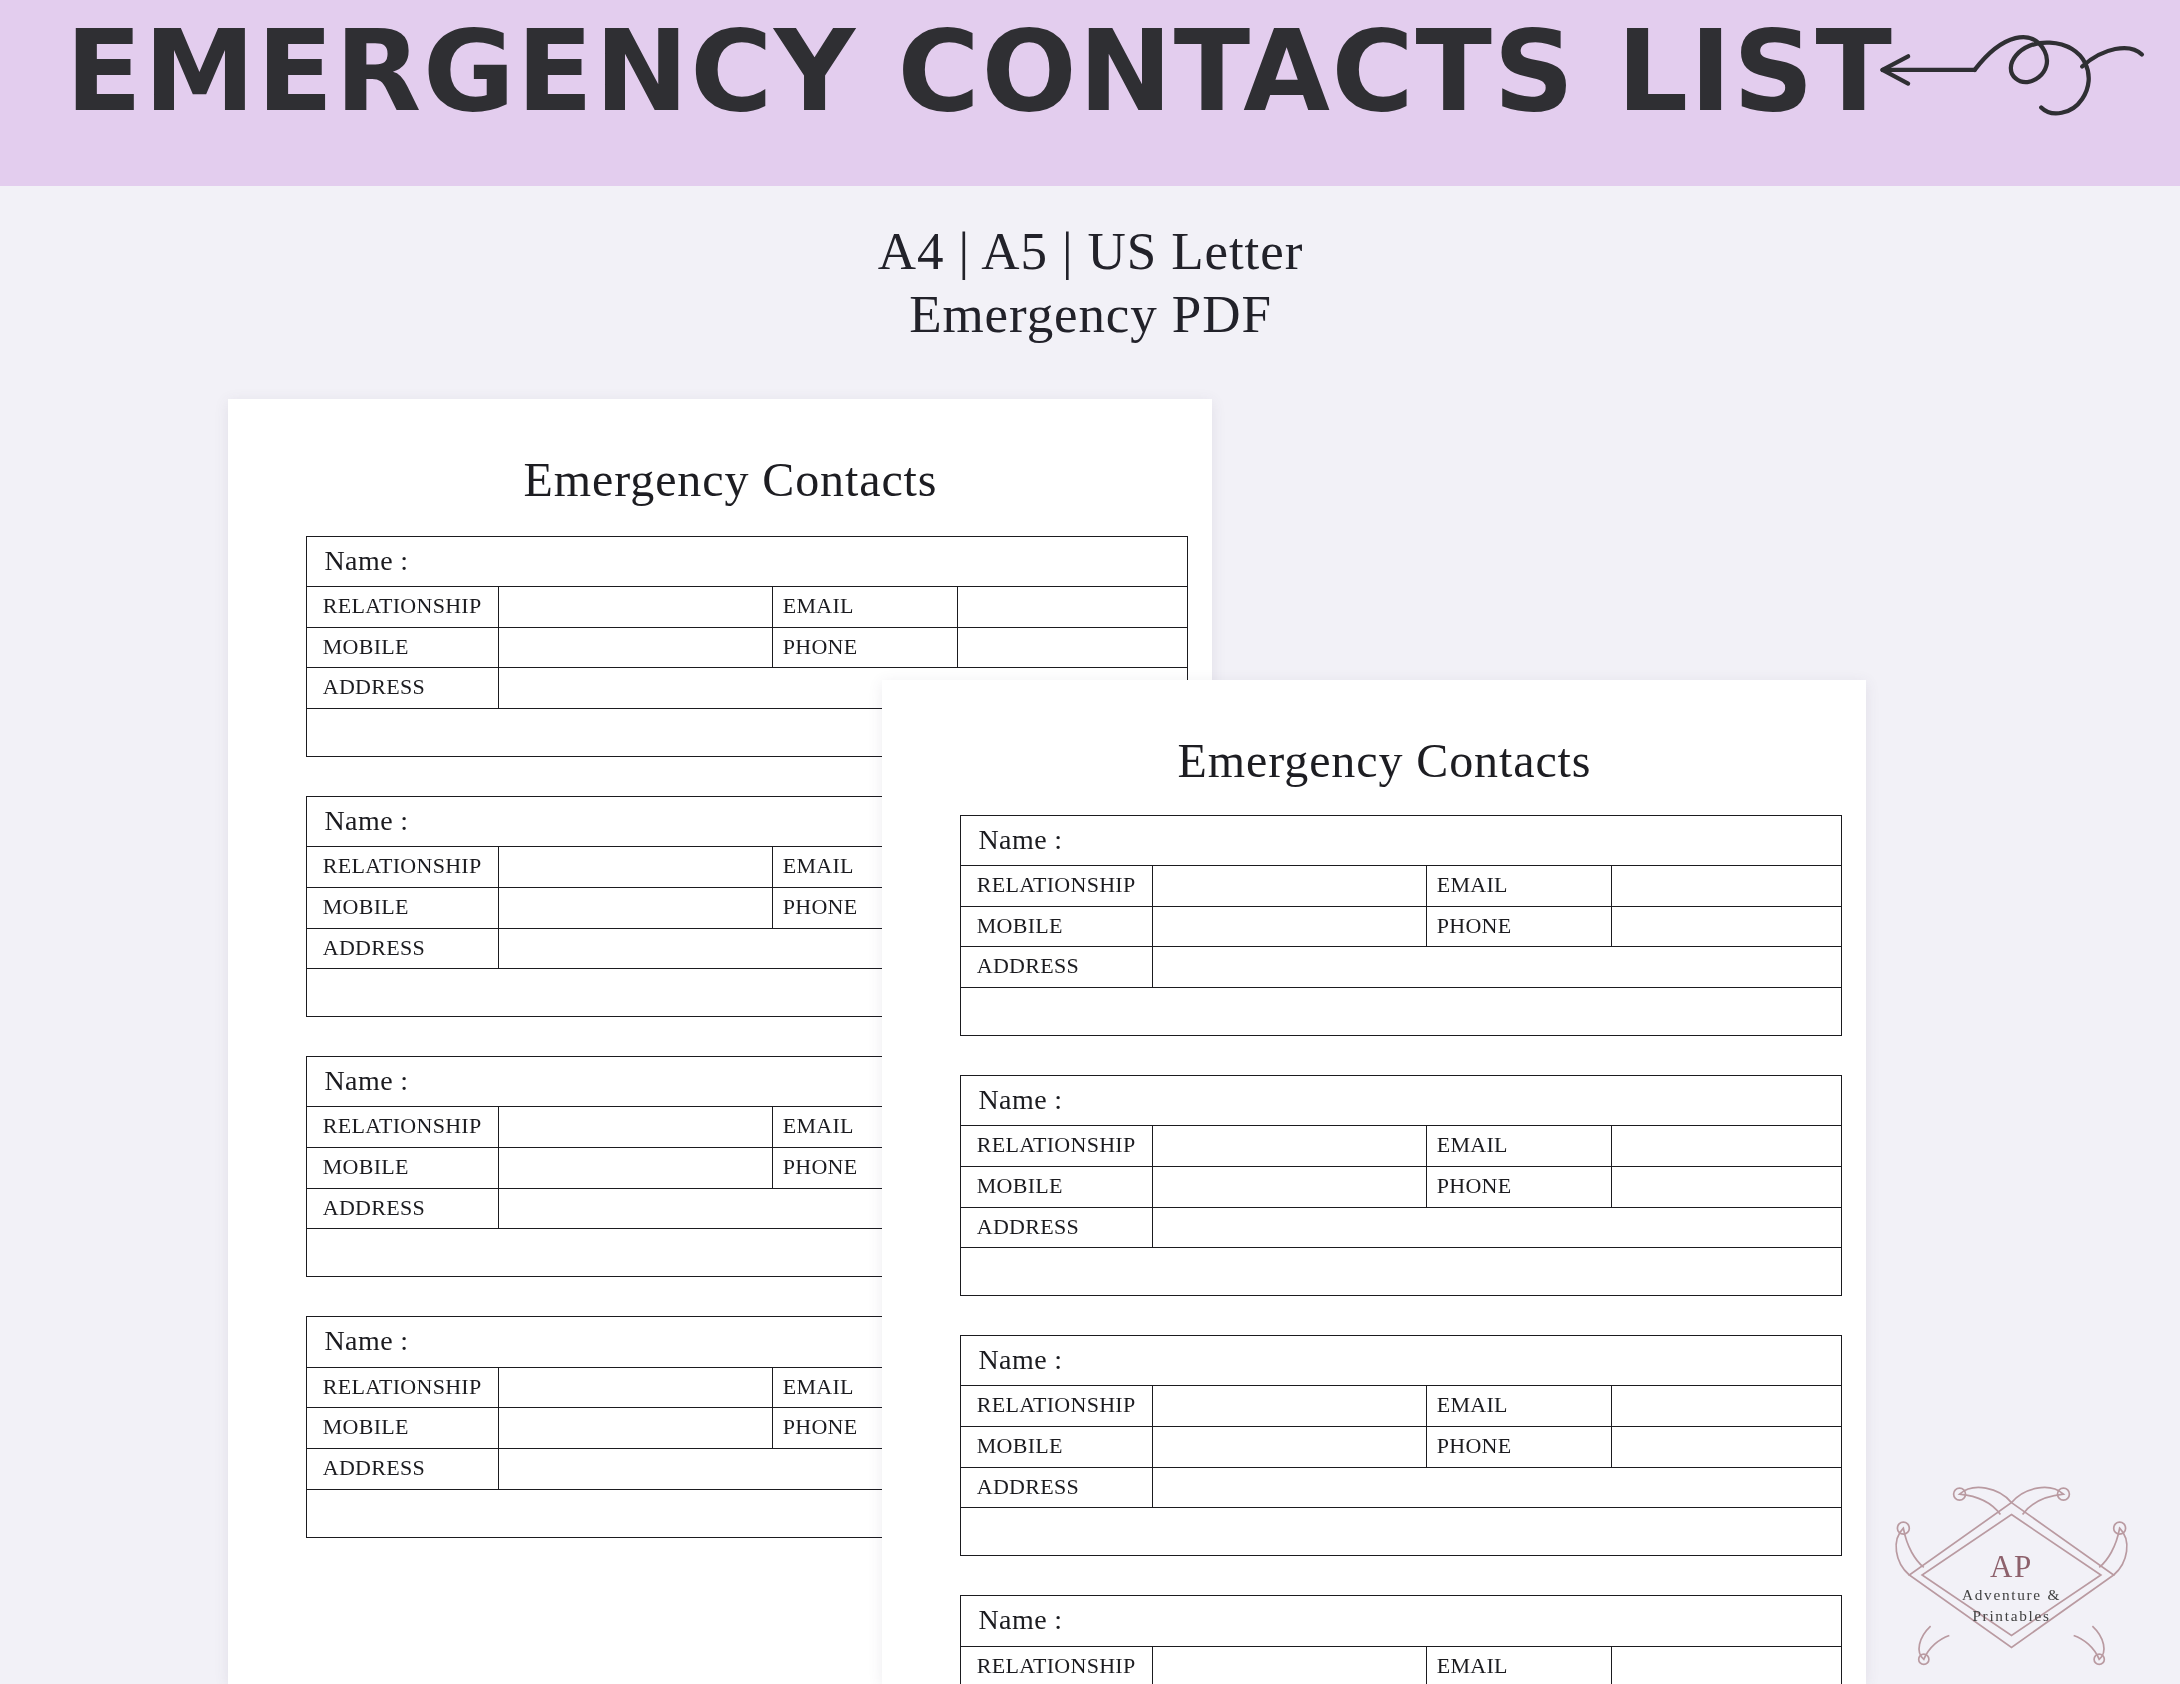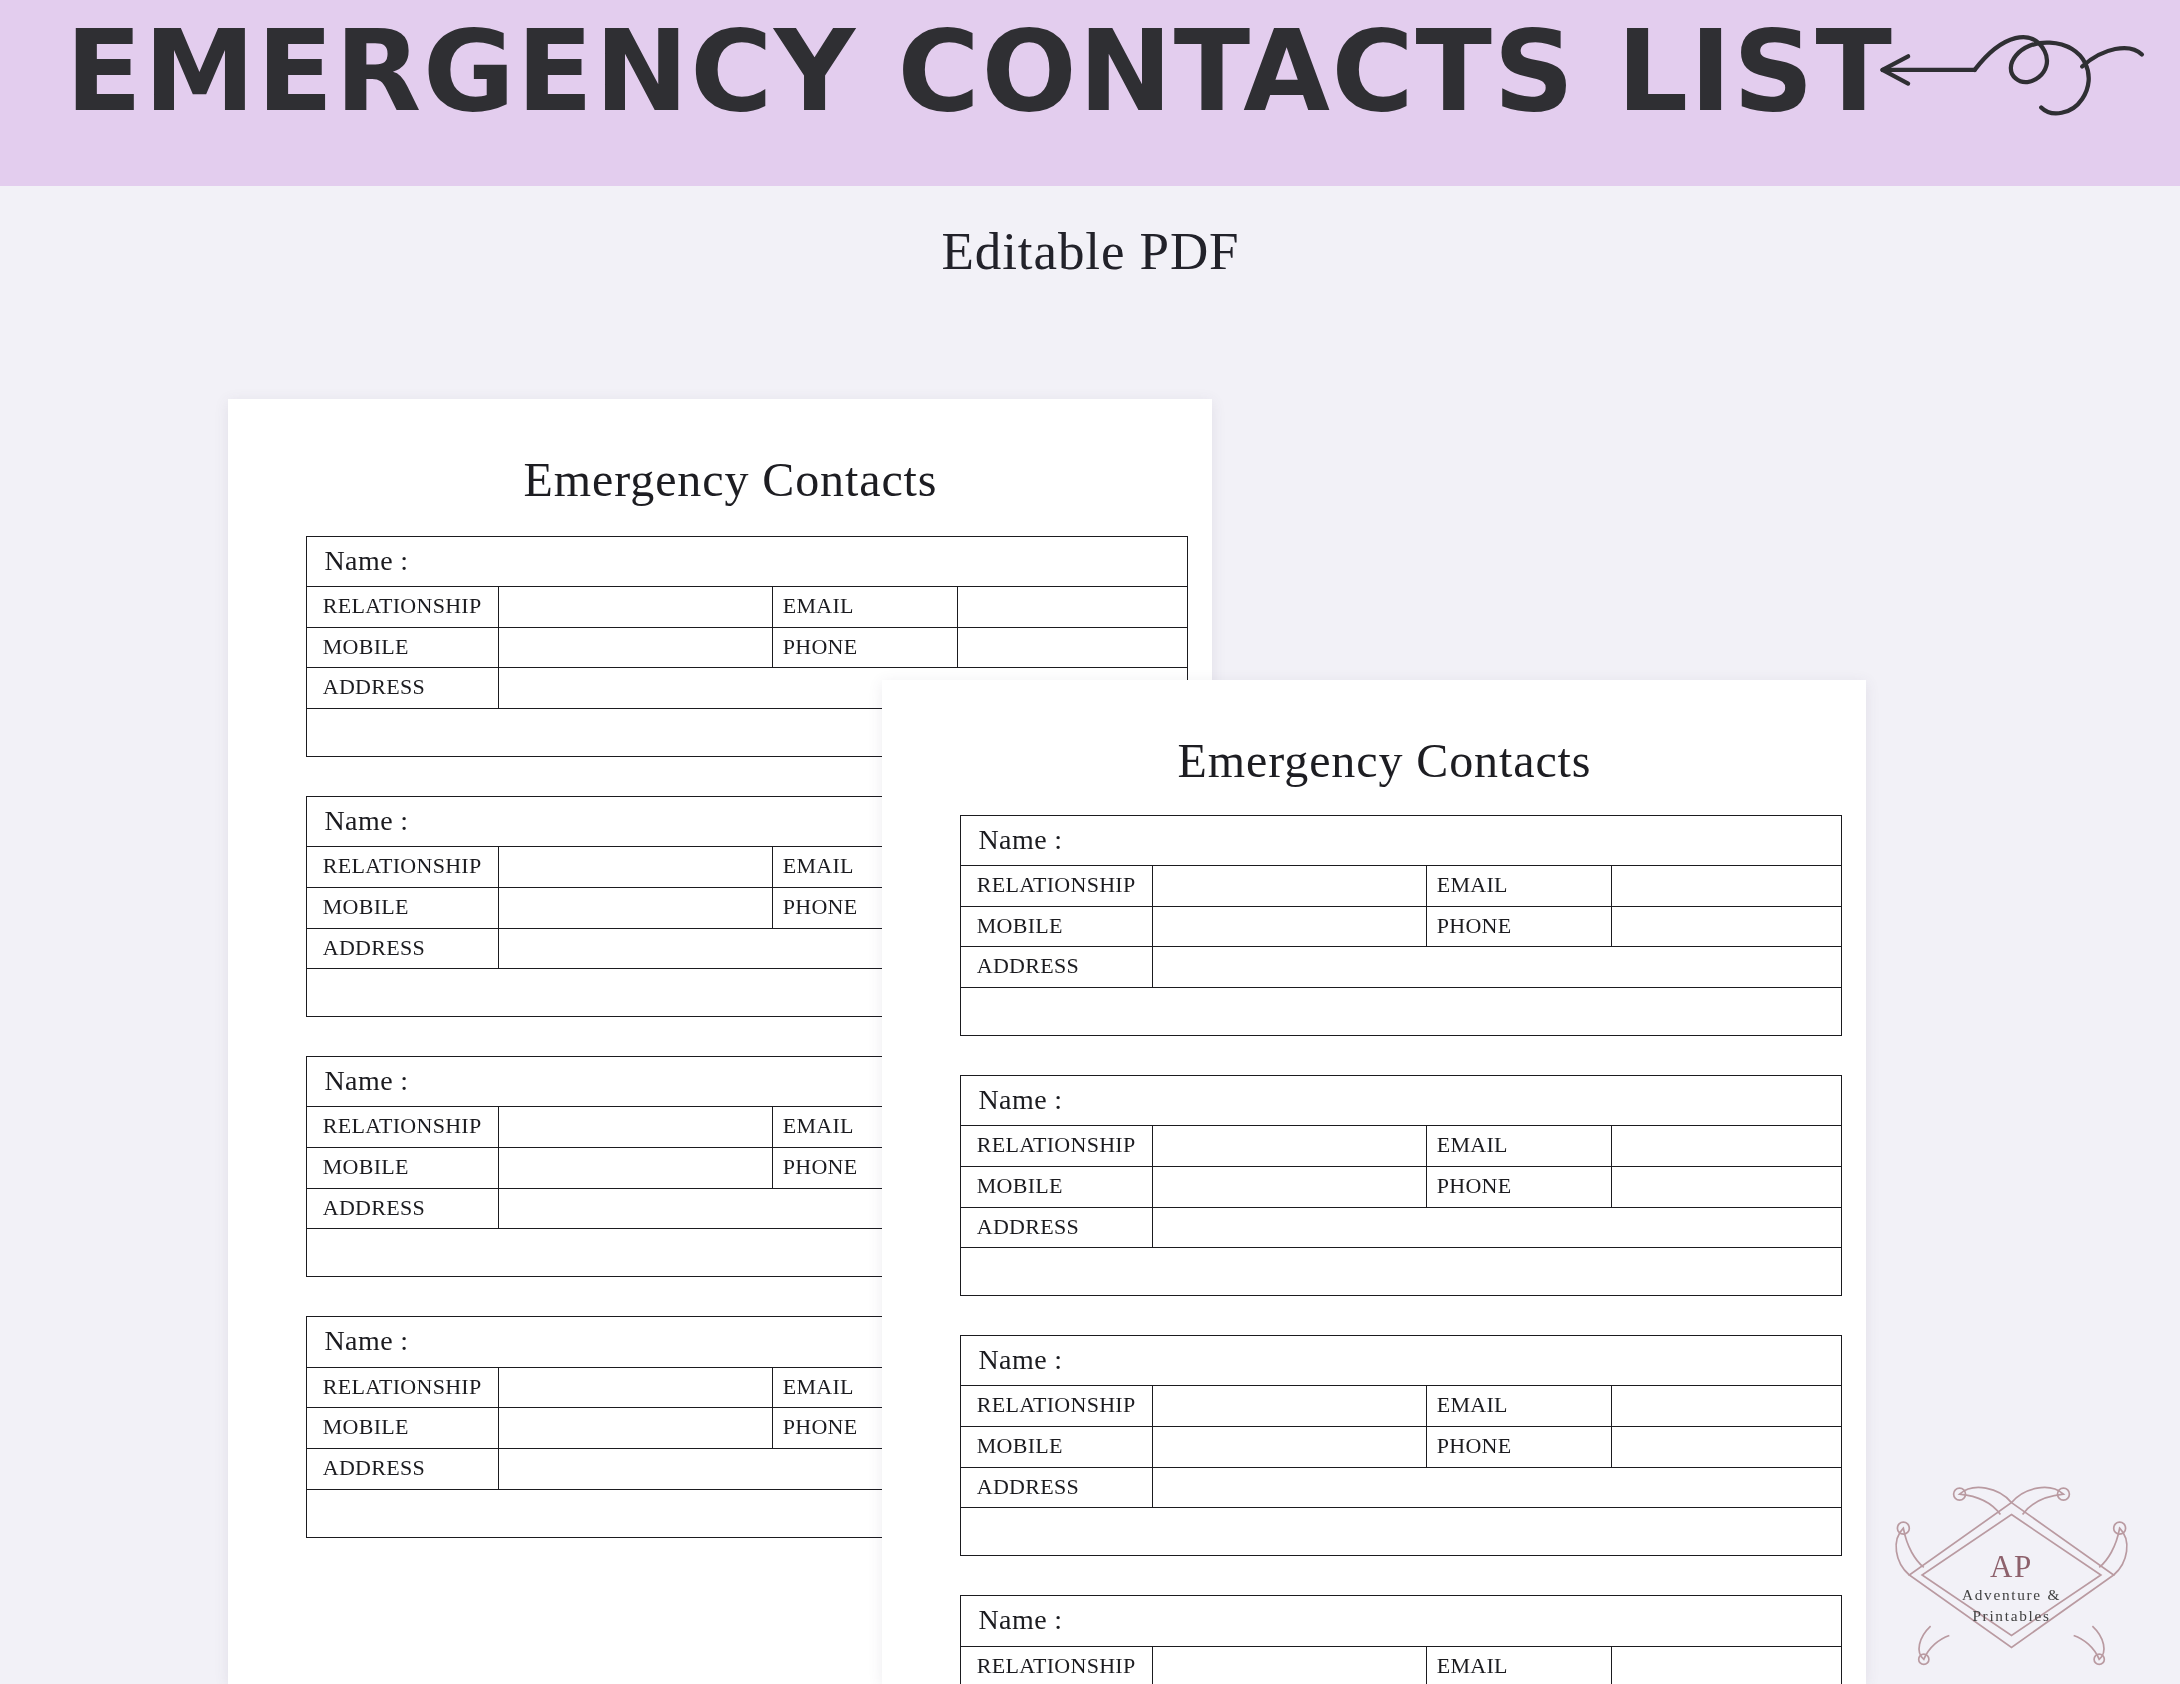--- a/index.html
+++ b/index.html
@@ -194,21 +194,22 @@
   <svg class="banner-arrow" viewBox="0 0 320 150">
     <path d="M10 62 L118 62" stroke="#2f2f33" stroke-width="5" fill="none" stroke-linecap="round"></path>
     <path d="M10 62 L40 46 M10 62 L40 78" stroke="#2f2f33" stroke-width="5" fill="none" stroke-linecap="round"></path>
     <path d="M118 62 C 150 20, 186 12, 200 40 C 212 64, 182 86, 166 72 C 150 58, 170 28, 206 30 C 248 32, 262 70, 244 96 C 232 114, 208 118, 196 106" stroke="#2f2f33" stroke-width="5" fill="none" stroke-linecap="round"></path>
     <path d="M244 58 C 268 36, 300 30, 314 44" stroke="#2f2f33" stroke-width="5" fill="none" stroke-linecap="round"></path>
   </svg>
 </div>
 <div class="gold-rule2"></div>
 
 <div class="subtitle">
-  <div class="line2">Editable PDF</div>
+  <div class="line1">A4 | A5 | US Letter</div>
+  <div class="line2">Emergency PDF</div>
 </div>
 
 <div class="sheet" id="sheet-back">
   <div class="sheet-title">Emergency Contacts</div>
   <div class="cards">
 
     <div class="card">
       <div class="row">
           <div class="cell name-cell">Name :</div>
         </div>

